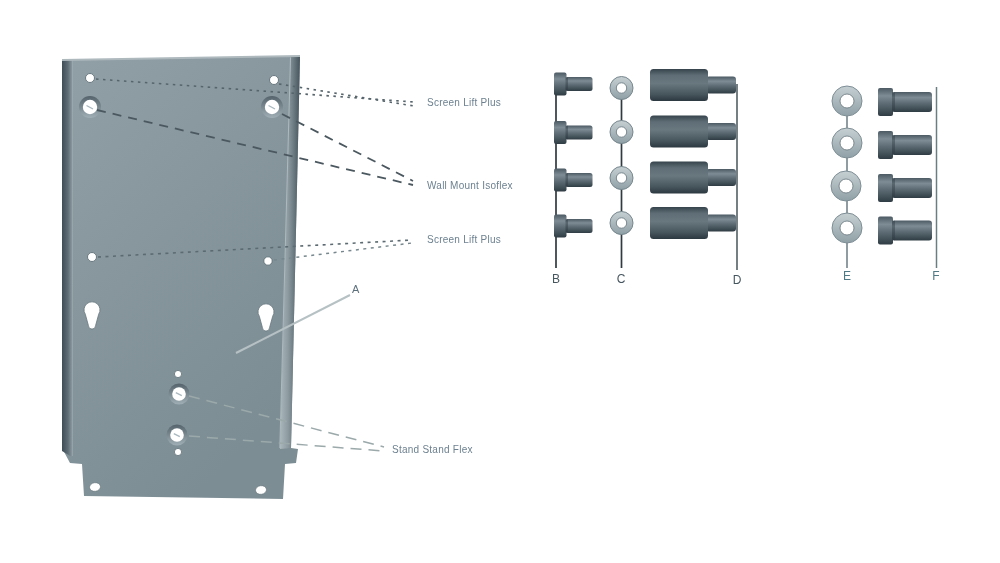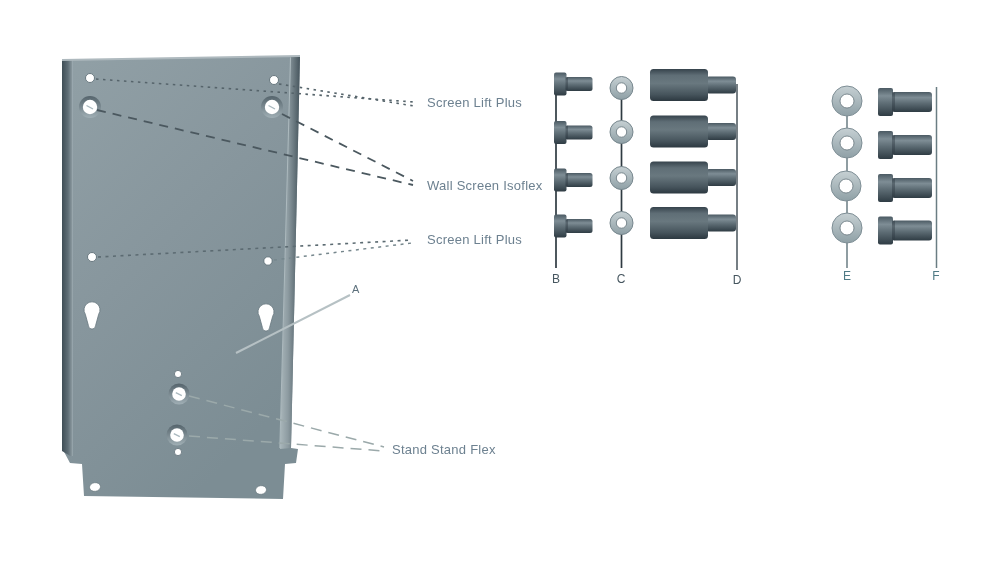--- a/index.html
+++ b/index.html
@@ -2,21 +2,21 @@
 <html><head>
 <meta charset="utf-8">
 <style>
   html,body{margin:0;padding:0;background:#ffffff;}
   .stage{
     position:relative;width:1000px;height:563px;background:#ffffff;overflow:hidden;
     font-family:"Liberation Sans",sans-serif;
   }
   .stage svg{position:absolute;left:0;top:0;}
   .callout{
-    position:absolute;font-size:13px;letter-spacing:.25px;color:#6d8190;
+    position:absolute;font-size:10px;letter-spacing:.25px;color:#6d8190;
     white-space:nowrap;line-height:11px;
   }
   .part-letter{
     position:absolute;width:16px;text-align:center;font-size:12px;color:#46565f;
     line-height:14px;
   }
   .part-letter.teal{color:#4f7a85;}
   .a-letter{
     position:absolute;font-size:11px;color:#5c707c;line-height:12px;
   }
@@ -186,21 +186,21 @@
       <line x1="936.5" y1="87" x2="936.5" y2="268" stroke="#6a7d83" stroke-width="1.5"></line>
       <use href="#boltF" x="878" y="102"></use>
       <use href="#boltF" x="878" y="145"></use>
       <use href="#boltF" x="878" y="188"></use>
       <use href="#boltF" x="878" y="230.5"></use>
     </g>
   </svg>
 
   <div class="callout" style="left:427px;top:97px">Screen Lift Plus</div>
 
-  <div class="callout" style="left:427px;top:180px">Wall Screen Isoflex</div>
+  <div class="callout" style="left:427px;top:180px">Wall Mount Isoflex</div>
 
   <div class="callout" style="left:427px;top:234px">Screen Lift Plus</div>
 
   <div class="callout" style="left:392px;top:444px">Stand Stand Flex</div>
 
   <div class="a-letter" style="left:352px;top:283px">A</div>
 
   <div class="part-letter" style="left:548px;top:272px">B</div>
 
   <div class="part-letter" style="left:613px;top:272px">C</div>

